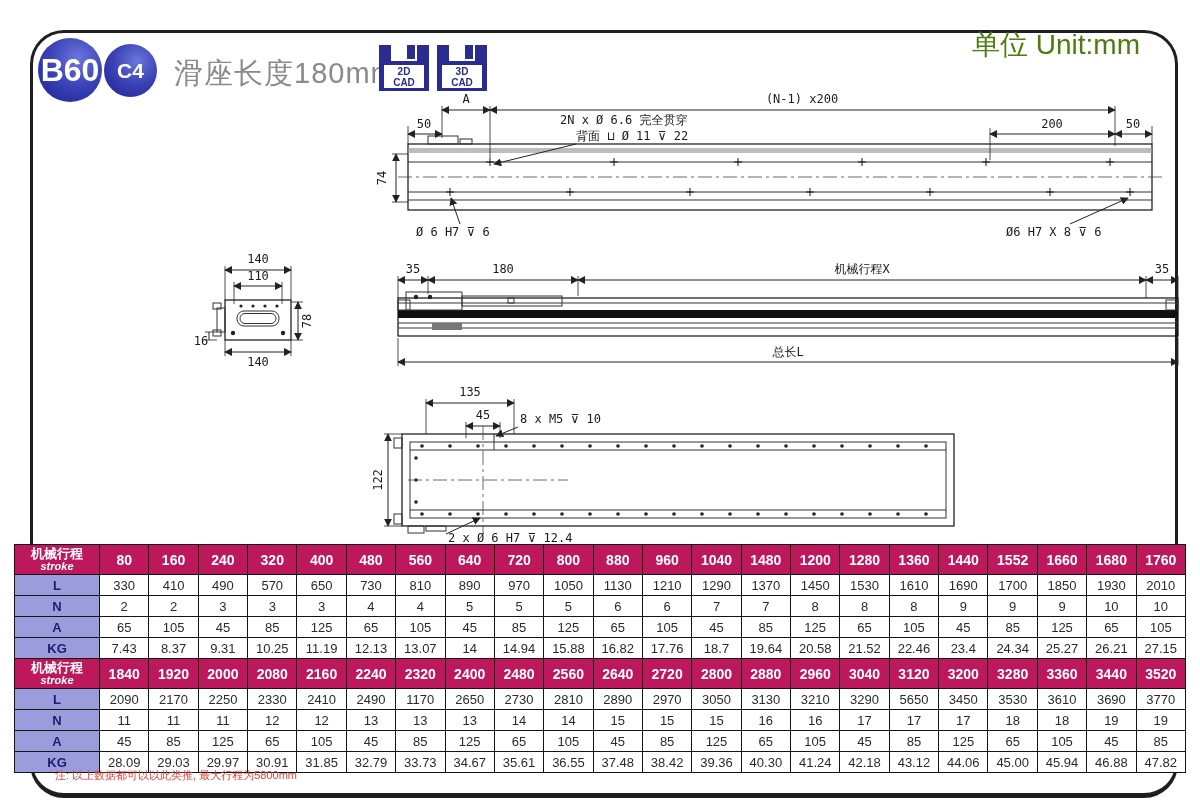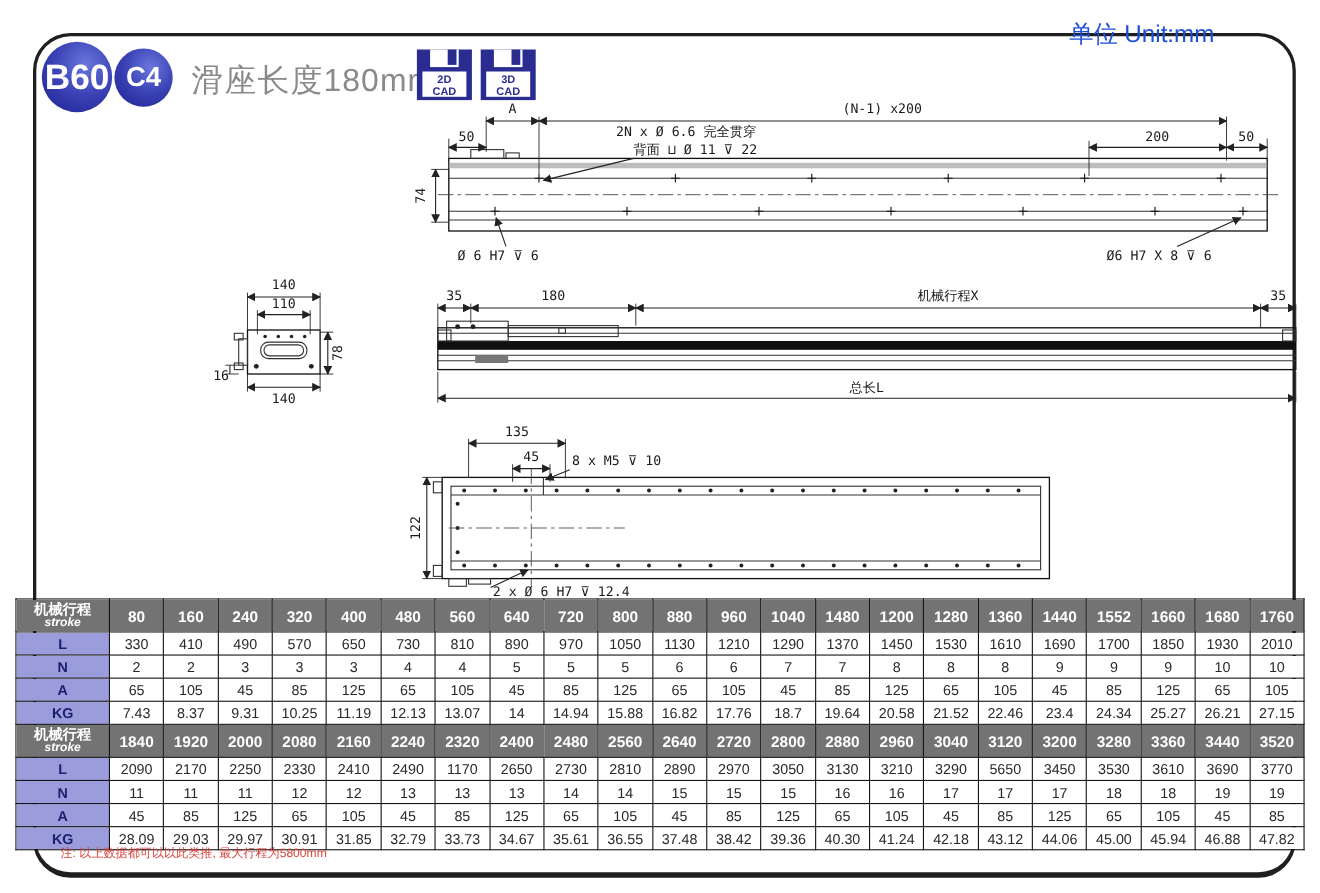--- a/index.html
+++ b/index.html
@@ -6,25 +6,25 @@
   .page{position:relative;width:1200px;height:812px;background:#fff;overflow:hidden;
         font-family:"Liberation Sans",sans-serif;}
   .card{position:absolute;left:30px;top:30px;width:1142px;height:760px;
         border:3px solid #1f1f1f;border-bottom-width:5px;border-radius:34px;background:#fff;}
 
   
   .badge{position:absolute;border-radius:50%;display:flex;align-items:center;justify-content:center;
          color:#fff;font-weight:bold;
          background:radial-gradient(circle at 62% 32%, #6b77dd 0%, #3a42b5 48%, #1d2190 100%);}
   .badge-b60{left:38px;top:38px;width:64px;height:64px;font-size:32px;}
-  .badge-c4{left:104px;top:44px;width:53px;height:53px;font-size:25px;}
+  .badge-c4{left:104px;top:44px;width:53px;height:53px;font-size:21px;}
   .title{position:absolute;left:174px;top:54px;font-size:29px;color:#8a8a8a;letter-spacing:1px;}
   .cad-icon{position:absolute;top:44px;width:52px;height:50px;cursor:pointer;}
   .cad-2d{left:378px;} .cad-3d{left:436px;}
-  .unit{position:absolute;left:972px;top:16px;font-size:22px;color:#1d4ed8;}
+  .unit{position:absolute;left:972px;top:26px;font-size:28px;color:#4d7c0f;}
 
   
   svg{position:absolute;overflow:visible;}
   .svg-top{left:370px;top:88px;}
   .svg-sec{left:185px;top:246px;}
   .svg-side{left:388px;top:250px;}
   .svg-bot{left:378px;top:376px;}
   .bd{stroke:#111;stroke-width:1.2;fill:none;}
   .bd2{stroke:#333;stroke-width:1;fill:none;}
   .dim{stroke:#222;stroke-width:1;fill:none;}
@@ -32,21 +32,21 @@
   .cl{stroke:#444;stroke-width:0.8;fill:none;stroke-dasharray:14 4 3 4;}
   .dt{font-family:"DejaVu Sans Mono",monospace;font-size:12px;fill:#1a1a1a;}
   .hole{stroke:#111;stroke-width:1;}
   .dot{fill:#222;}
 
   
   .spec-table{position:absolute;left:14px;top:544px;width:1172px;border-collapse:collapse;
               table-layout:fixed;}
   .spec-table th,.spec-table td{border:1px solid #141414;text-align:center;padding:0;
               overflow:hidden;white-space:nowrap;}
-  .stroke-row th{background:#737373;color:#fff;font-size:14px;font-weight:bold;height:29px;}
+  .stroke-row th{background:#be185d;color:#fff;font-size:14px;font-weight:bold;height:29px;}
   th.stroke-label{width:84px;font-size:13px;line-height:1.05;}
   th.stroke-label .sub{font-size:11px;font-weight:bold;font-style:italic;}
   th.row-label{background:#9b9cdb;color:#1d1d6e;font-weight:bold;font-size:13px;height:20px;}
   td.val{font-size:13px;color:#2a2a2a;background:#fff;height:20px;}
 
   .note{position:absolute;left:55px;top:768px;font-size:11px;color:#d9443c;}
 </style>
 </head>
 <body>
 

